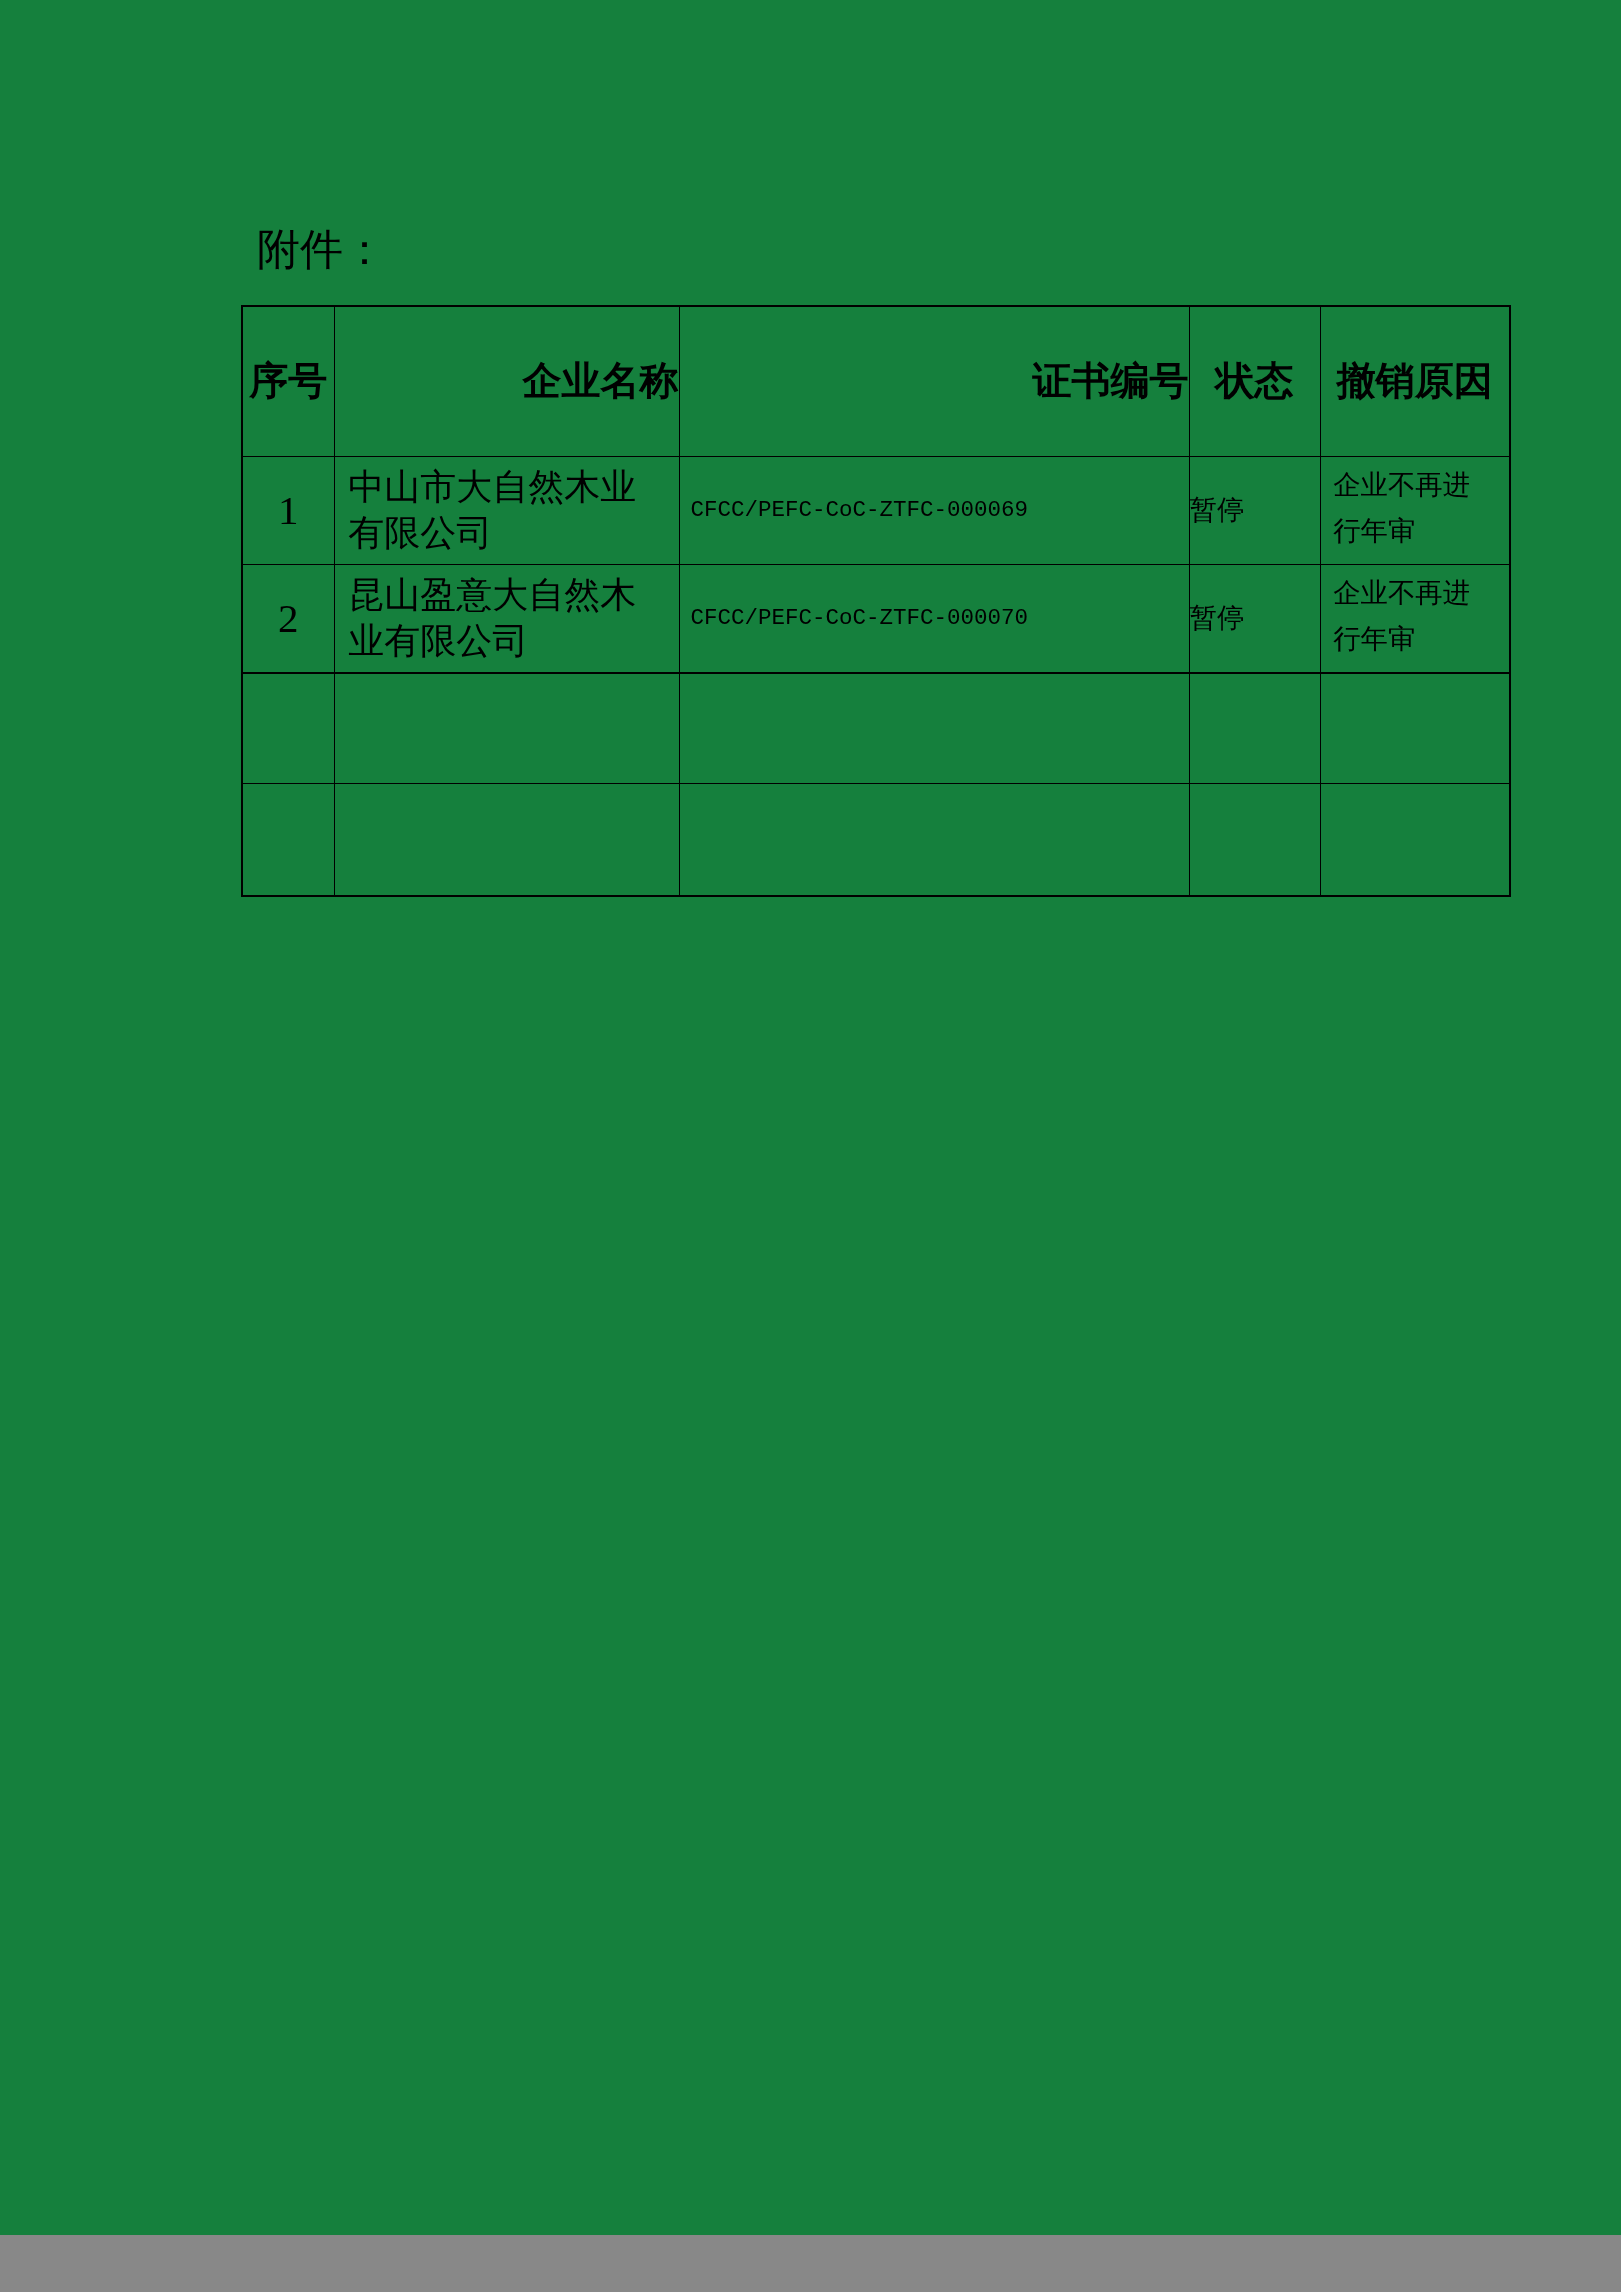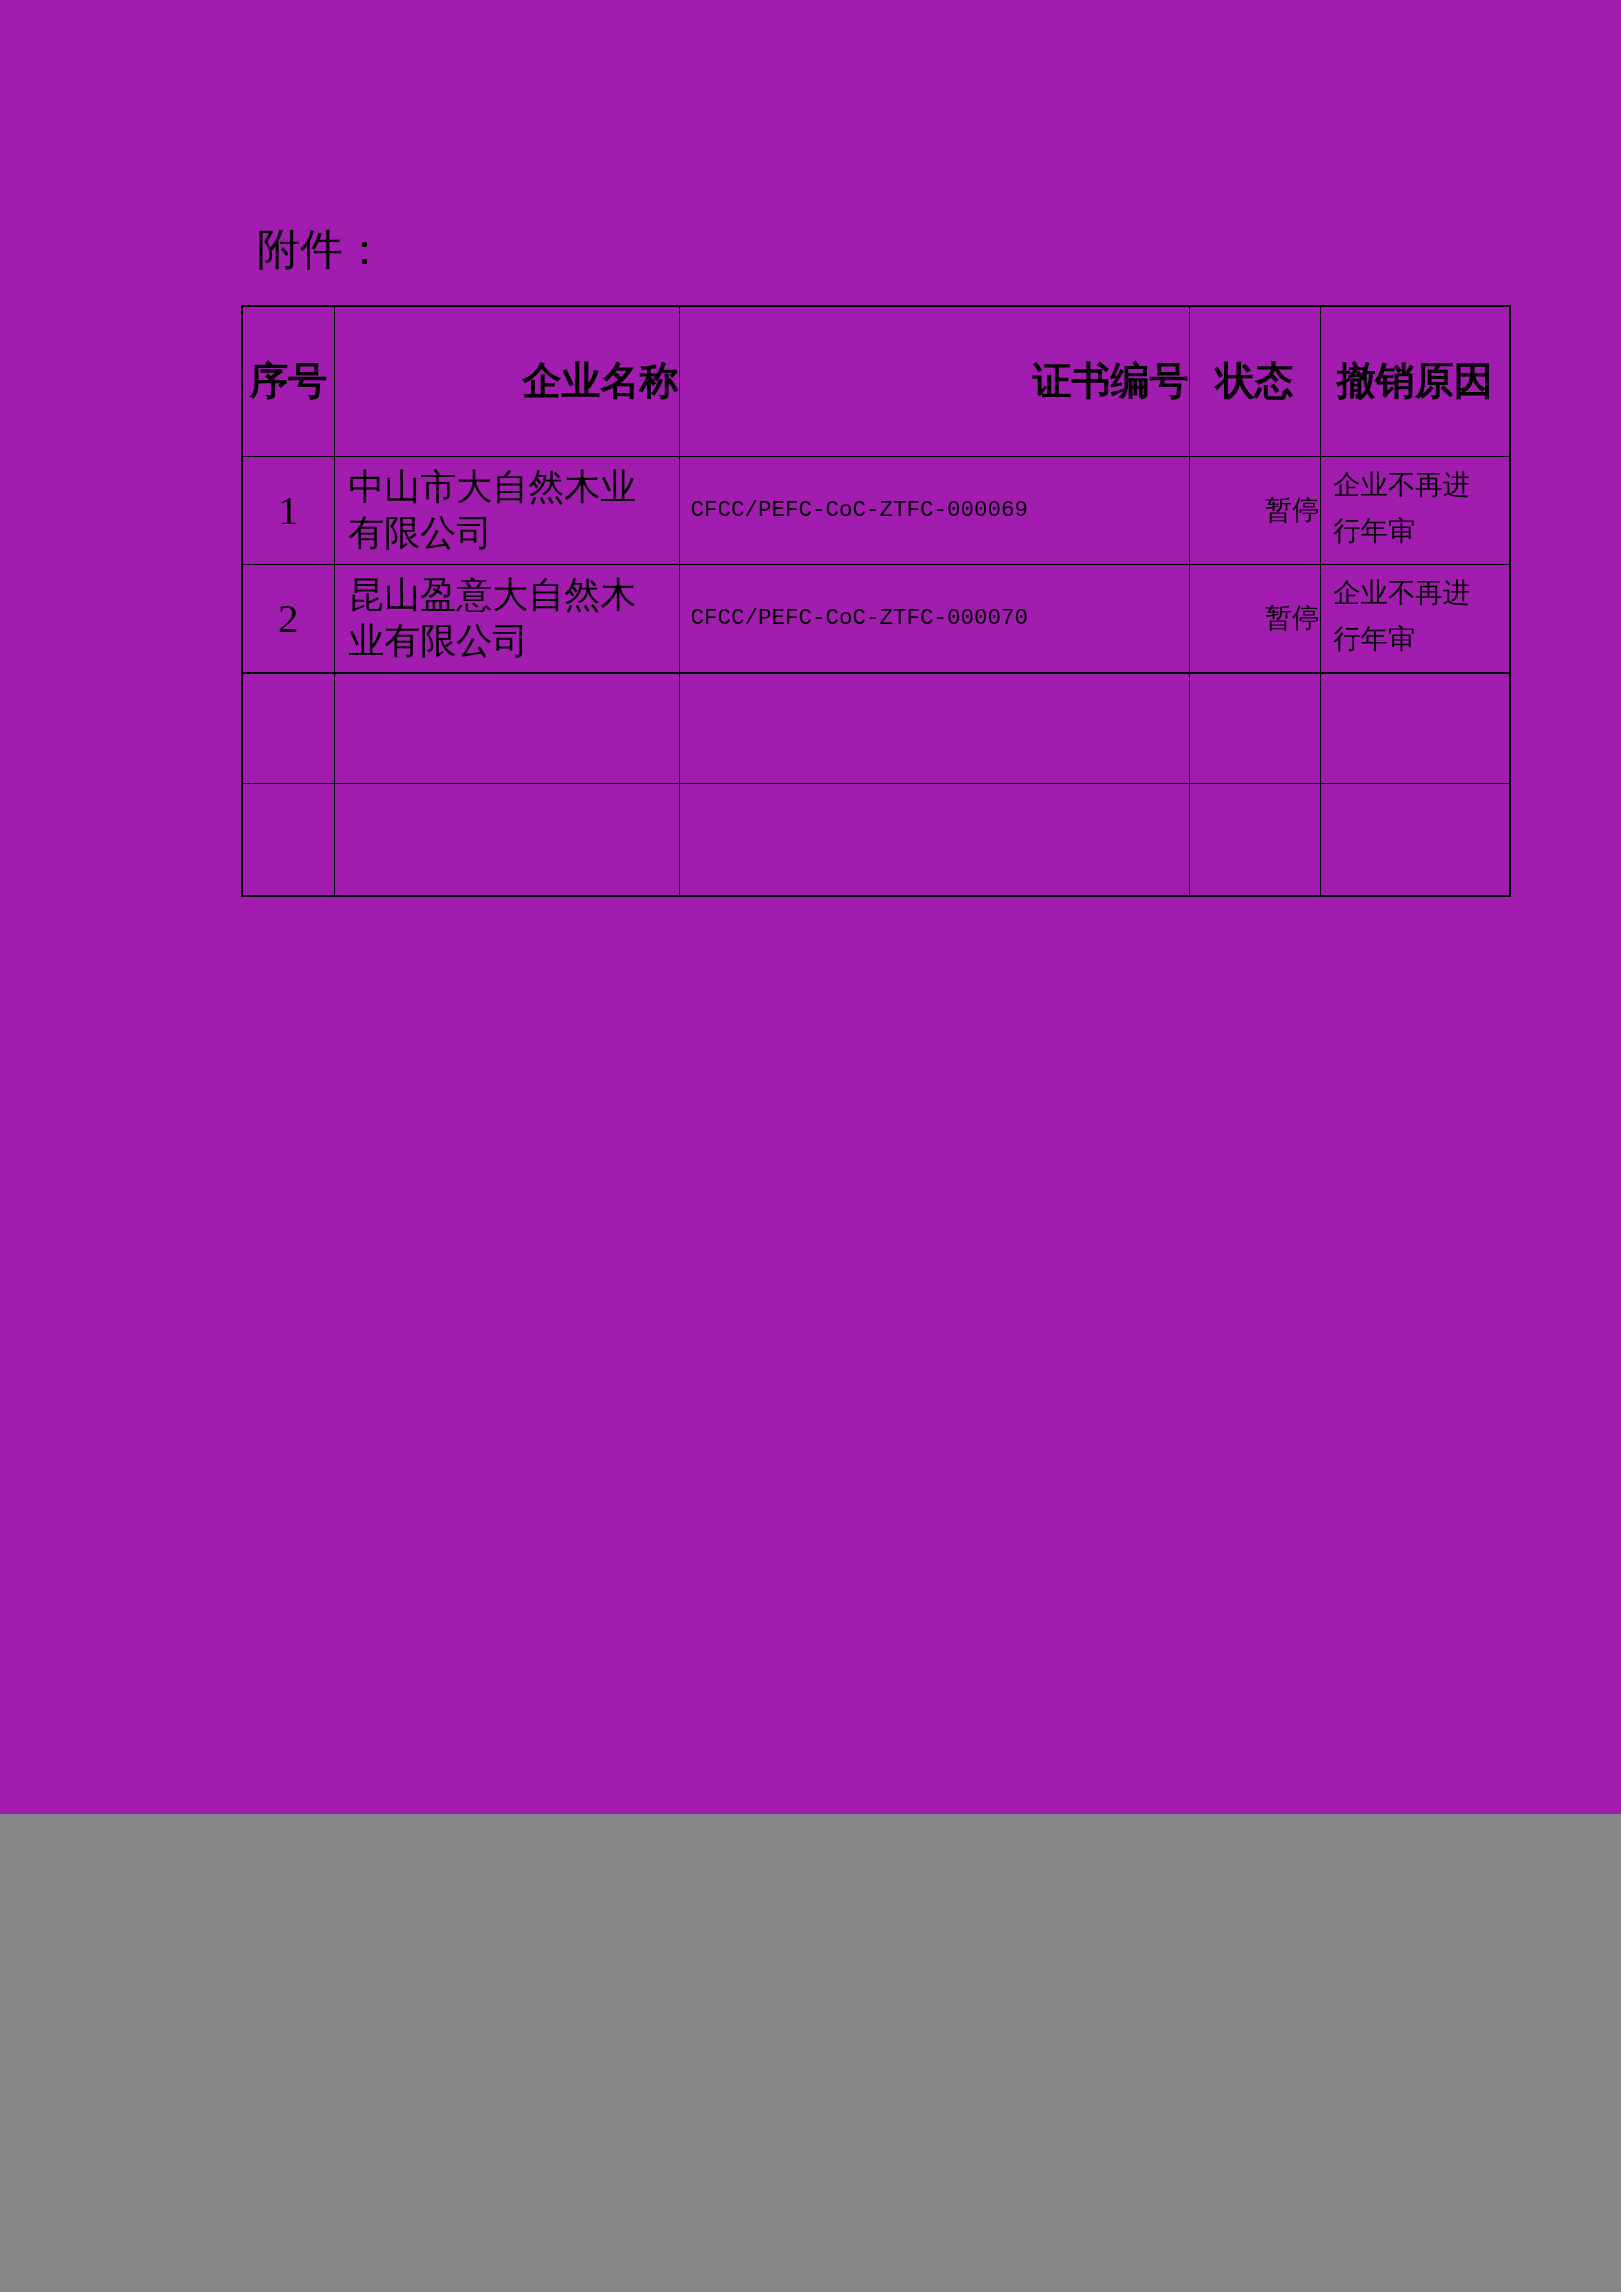--- a/index.html
+++ b/index.html
@@ -1,22 +1,22 @@
 <!DOCTYPE html>
 <html><head>
 <meta charset="utf-8">
 <style>
   * { margin: 0; padding: 0; box-sizing: border-box; }
   html, body { background: #888; }
   .page {
     position: relative;
     width: 1621px;
-    height: 1814px;
+    height: 2235px;
     margin: 0 auto;
-    background: #a21caf;
+    background: #15803d;
     color: #000000;
     font-family: "Liberation Serif", serif;
     overflow: hidden;
   }
   .attachment-heading {
     position: absolute;
     left: 257px;
     top: 218px;
     font-size: 43px;
     line-height: 63px;
@@ -68,21 +68,21 @@
     word-break: break-all;
   }
   td.c-cert {
     font-size: 22.5px;
     font-family: "Liberation Mono", monospace;
     padding-left: 11px;
     text-align: left;
     white-space: nowrap;
   }
   td.c-status {
-    text-align: right;
+    text-align: left;
     font-size: 27.4px;
     margin-left: 40px;
   }
   td.c-reason {
     font-size: 27.4px;
     line-height: 46px;
     padding: 0 24.5px 0 12.7px;
     text-align: left;
     word-break: break-all;
     font-family: Liberation Mono, monospace;

